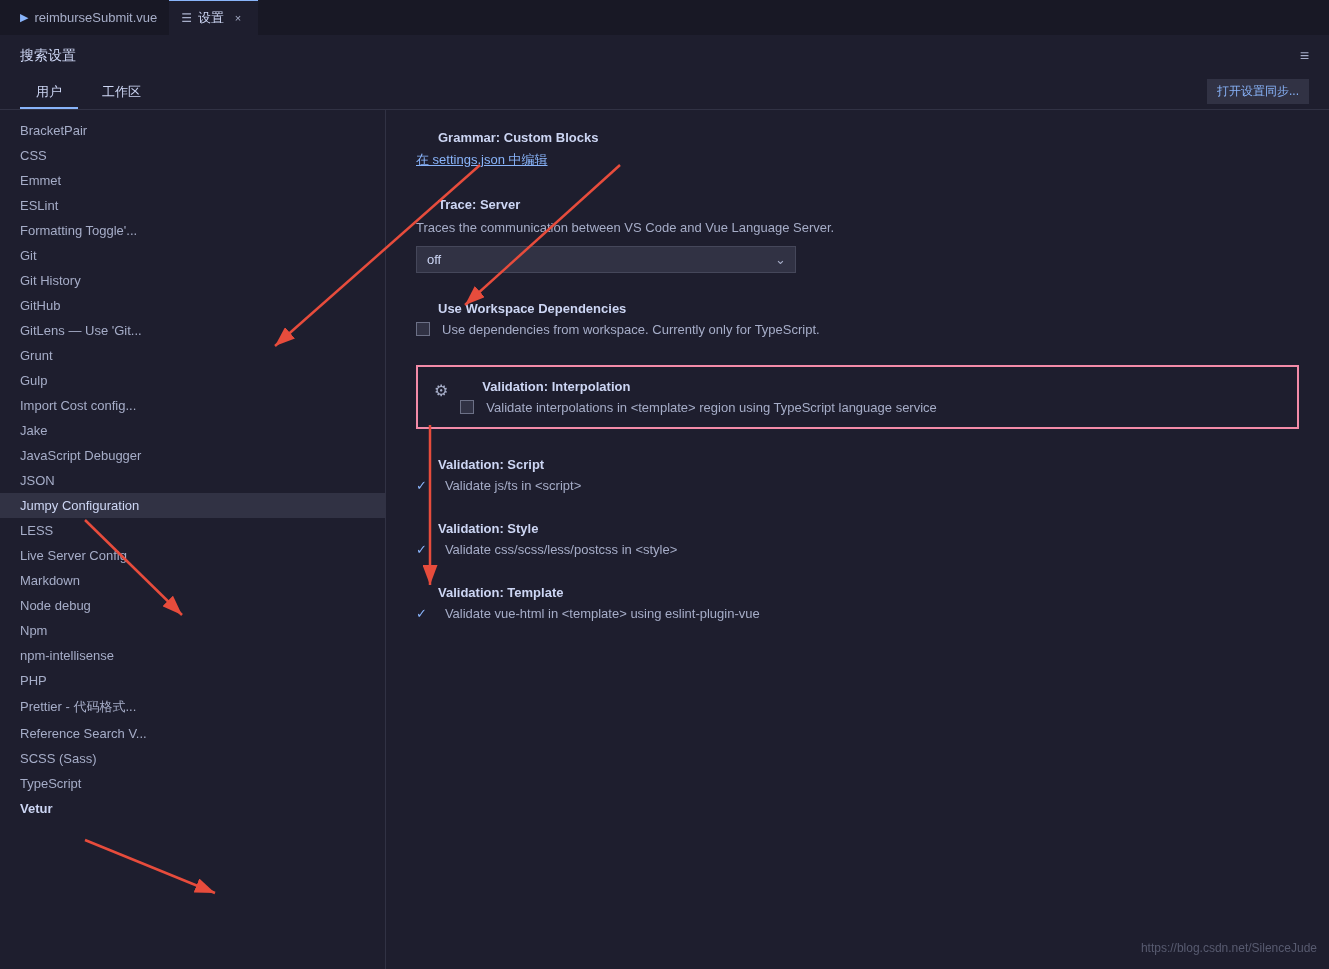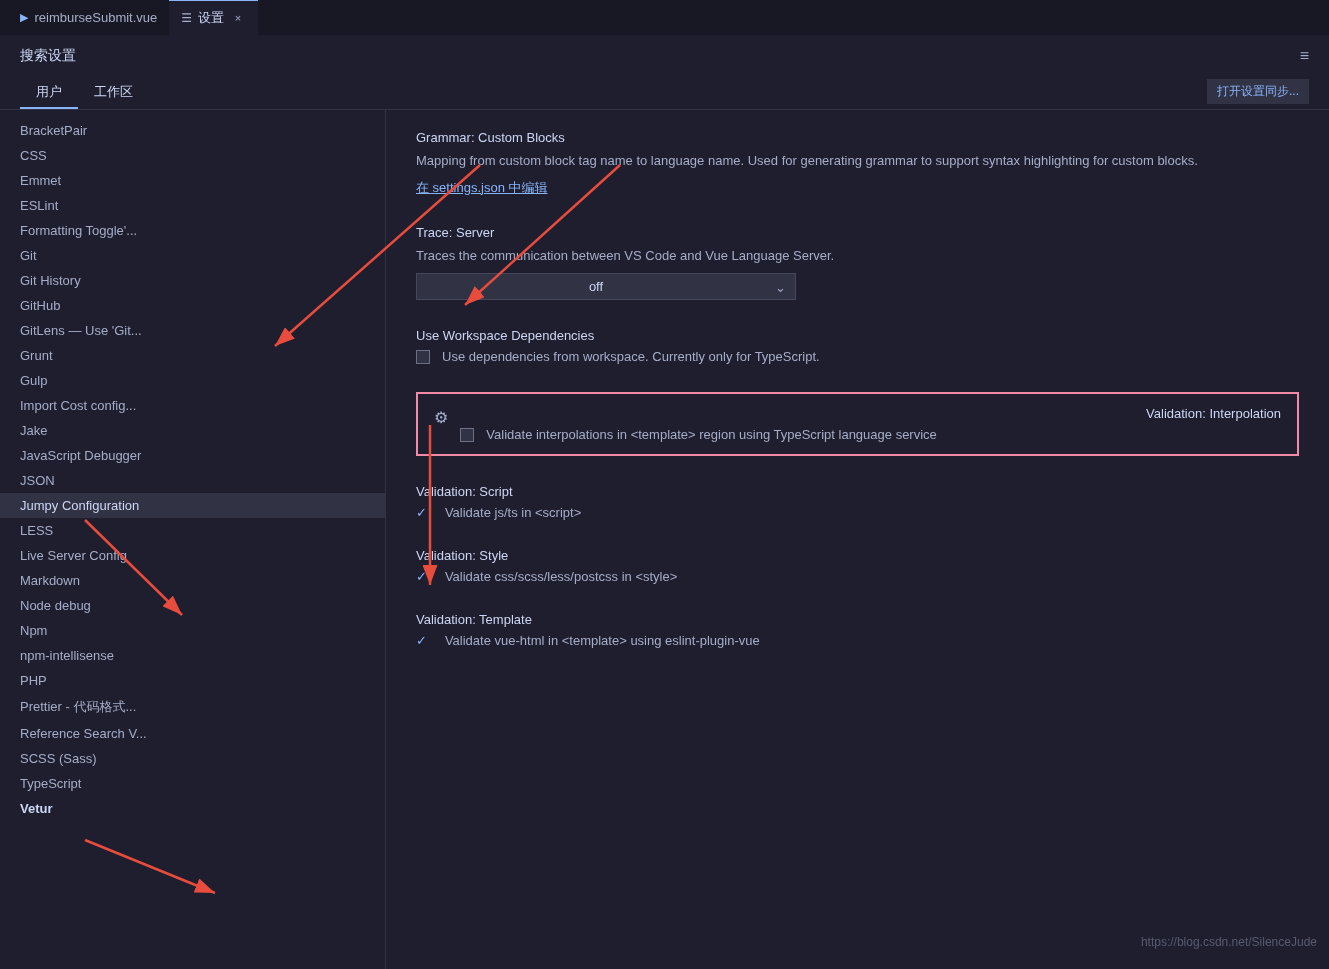--- a/index.html
+++ b/index.html
@@ -89,21 +89,21 @@
       font-size: 16px;
       cursor: pointer;
     }
     .tabs-row {
       display: flex;
       align-items: center;
       justify-content: space-between;
     }
     .settings-tabs {
       display: flex;
-      gap: 0;
+      gap: 8px;
     }
     .settings-tab {
       padding: 6px 16px;
       cursor: pointer;
       color: #cdd6f4;
       font-size: 13px;
       border-bottom: 2px solid transparent;
     }
     .settings-tab.active {
       border-bottom: 2px solid #89b4fa;
@@ -162,23 +162,24 @@
     }
     .main-content::-webkit-scrollbar { width: 8px; }
     .main-content::-webkit-scrollbar-track { background: #1e1e2e; }
     .main-content::-webkit-scrollbar-thumb { background: #45475a; border-radius: 3px; }
 
     .setting-block {
       margin-bottom: 28px;
     }
     .setting-title {
       font-size: 13px;
-      font-weight: normal;
+      font-weight: bold;
       color: #cdd6f4;
       margin-bottom: 6px;
+      margin-left: 22px;
     }
     .setting-desc {
       color: #a6adc8;
       font-size: 13px;
       line-height: 1.5;
       margin-bottom: 8px;
       max-width: 900px;
     }
     .settings-json-link {
       color: #89b4fa;
@@ -190,21 +191,20 @@
     .dropdown-select {
       background: #313244;
       color: #cdd6f4;
       border: 1px solid #45475a;
       padding: 5px 30px 5px 10px;
       font-size: 13px;
       width: 380px;
       appearance: none;
       cursor: pointer;
       position: relative;
-      text-align: center;
     }
     .dropdown-wrapper {
       position: relative;
       display: inline-block;
     }
     .dropdown-arrow {
       position: absolute;
       right: 10px;
       top: 50%;
       transform: translateY(-50%);
@@ -243,37 +243,36 @@
       align-items: flex-start;
       gap: 12px;
     }
     .gear-icon-box {
       color: #a6adc8;
       font-size: 16px;
       margin-top: 2px;
     }
     .highlighted-block-content {
       flex: 1;
-      text-align: right;
     }
 
     
     .overlay {
       position: absolute;
       top: 0;
       left: 0;
       width: 100%;
       height: 100%;
       pointer-events: none;
     }
 
     
     .footer-link {
       position: absolute;
-      bottom: 20px;
+      bottom: 14px;
       right: 12px;
       color: #585b70;
       font-size: 12px;
     }
   </style>
 </head>
 <body>
 
 <div class="titlebar">
   <div class="tab file-tab">
@@ -333,21 +332,20 @@
       <div class="sidebar-item">Reference Search V...</div>
       <div class="sidebar-item">SCSS (Sass)</div>
       <div class="sidebar-item">TypeScript</div>
       <div class="sidebar-item" style="font-weight:bold; color:#cdd6f4;">Vetur</div>
     </div>
 
     <div class="main-content">
 
       <div class="setting-block">
         <div class="setting-title">Grammar: Custom Blocks</div>
-        <div class="setting-desc">Mapping from custom block tag name to language name. Used for generating grammar to support syntax highlighting for custom blocks.</div>
         <span class="settings-json-link">在 settings.json 中编辑</span>
       </div>
 
       <div class="setting-block">
         <div class="setting-title">Trace: Server</div>
         <div class="setting-desc">Traces the communication between VS Code and Vue Language Server.</div>
         <div class="dropdown-wrapper">
           <select class="dropdown-select">
             <option value="off">off</option>
             <option value="messages">messages</option>

